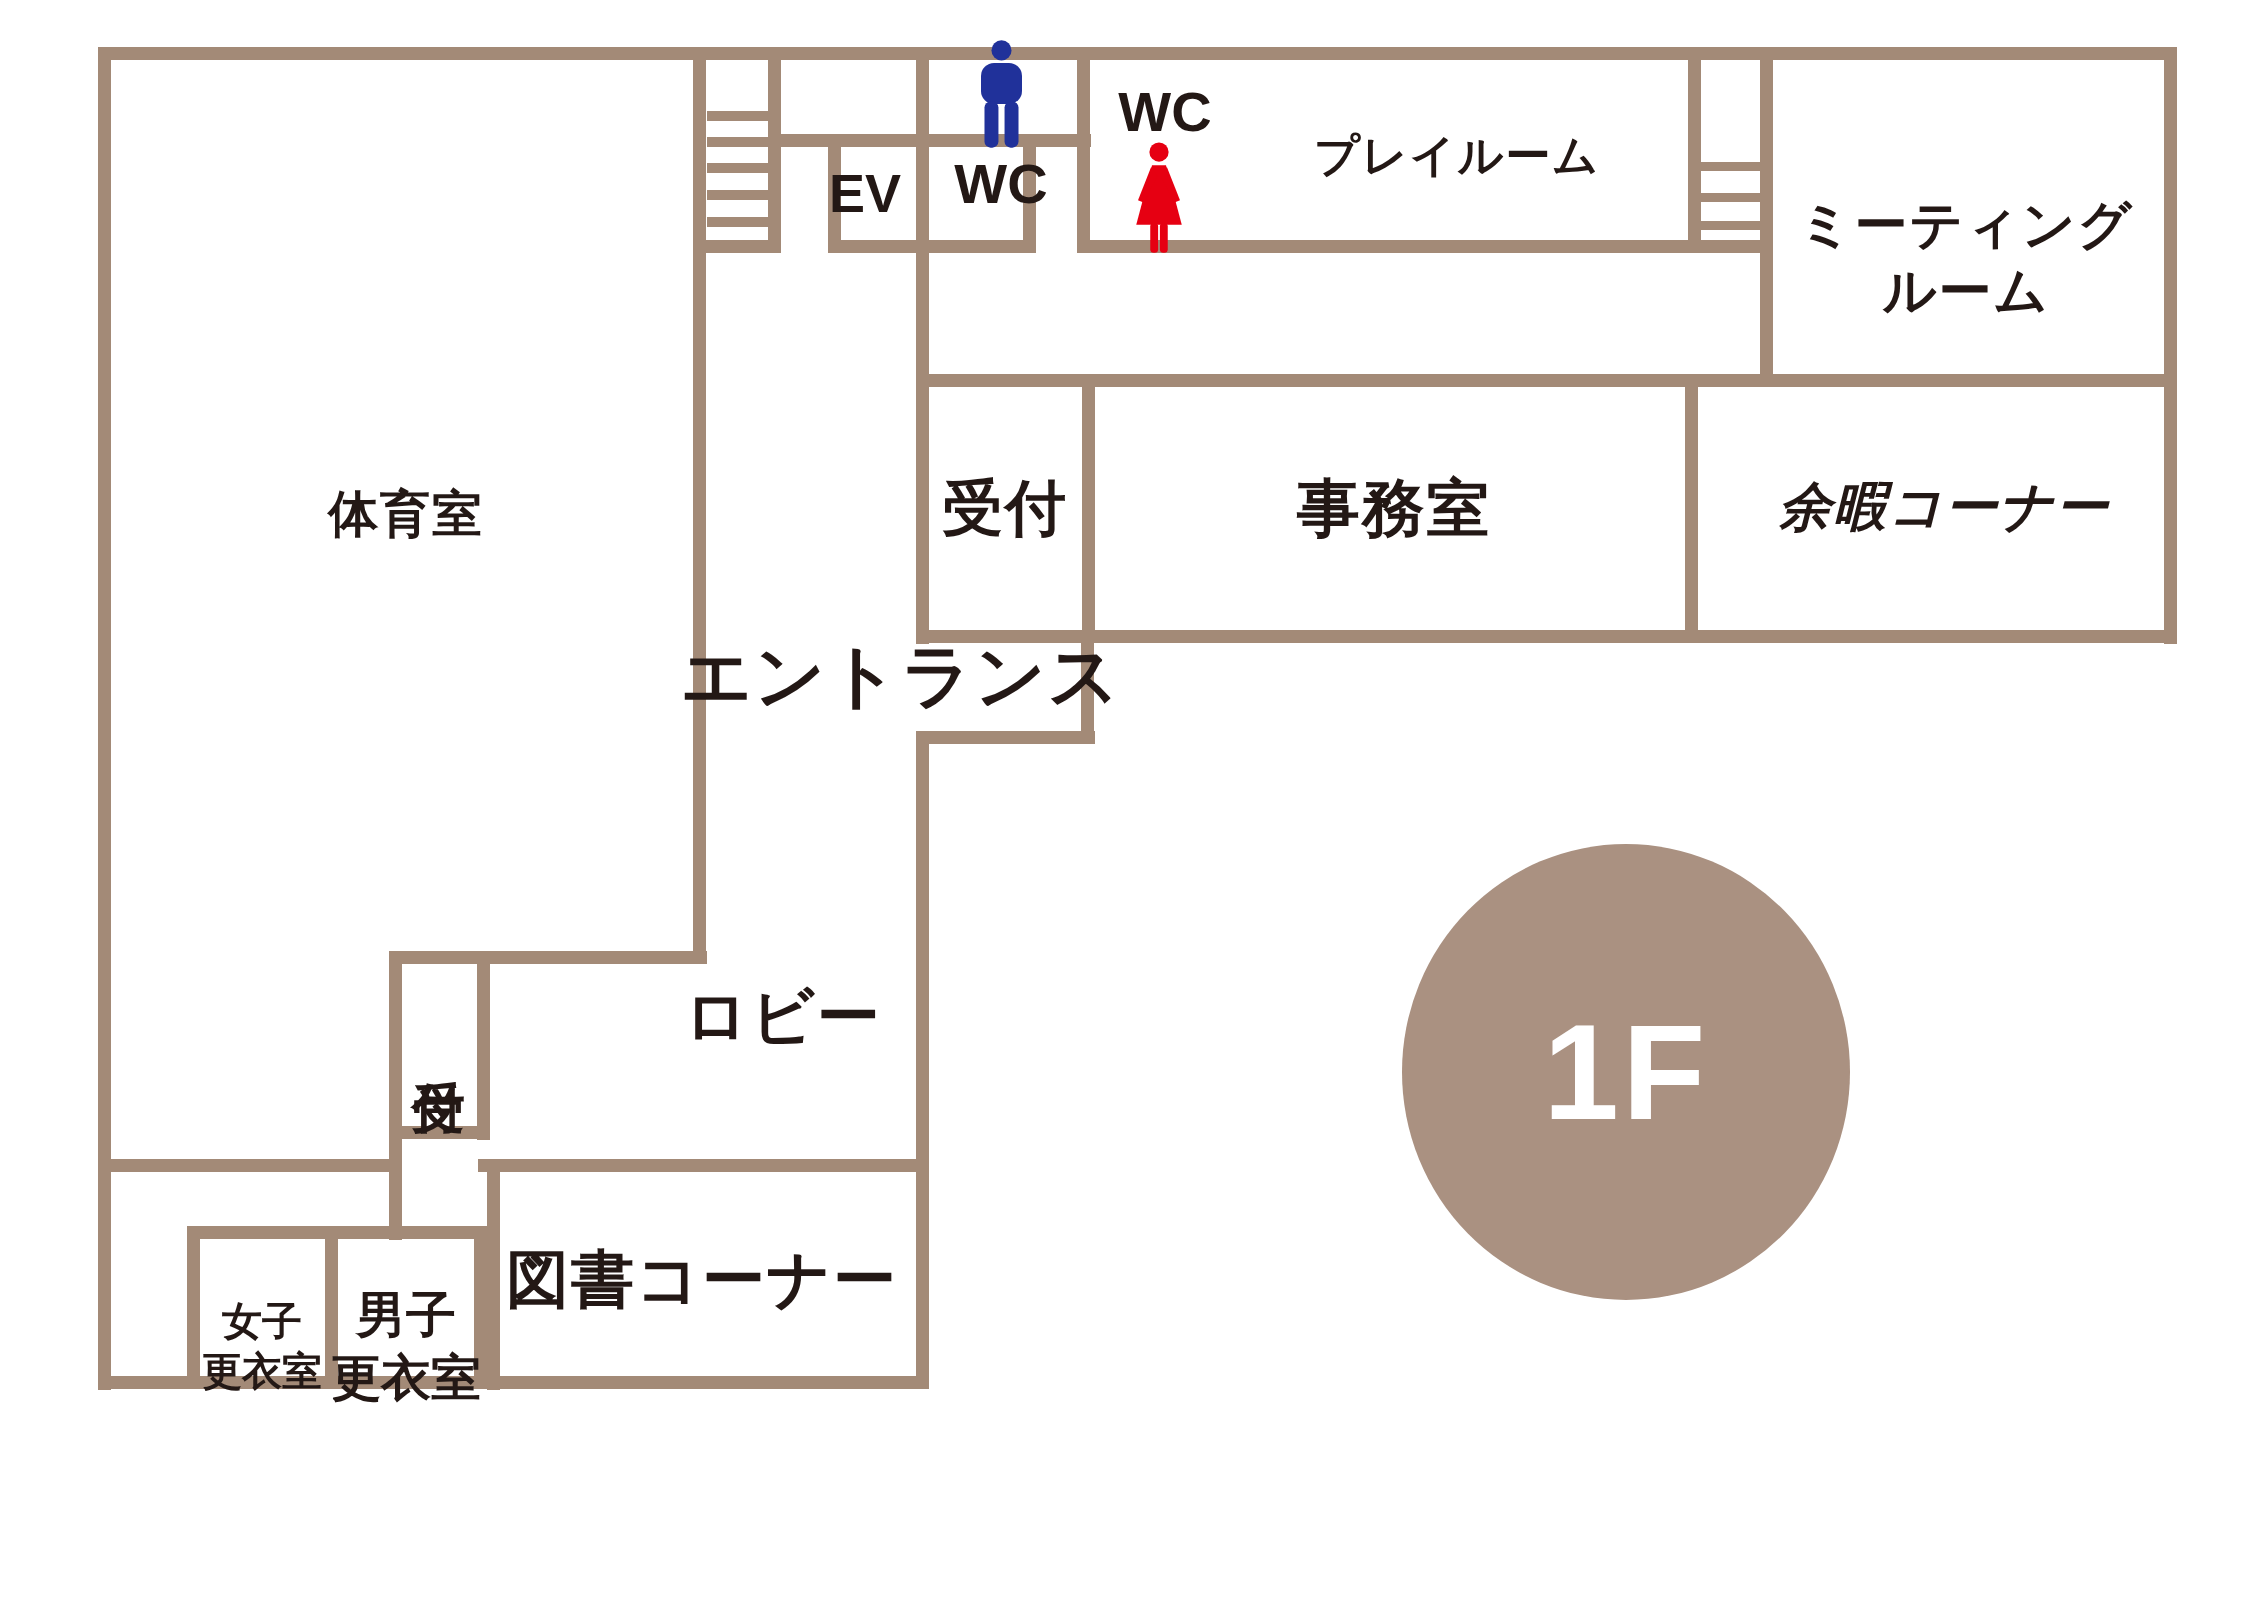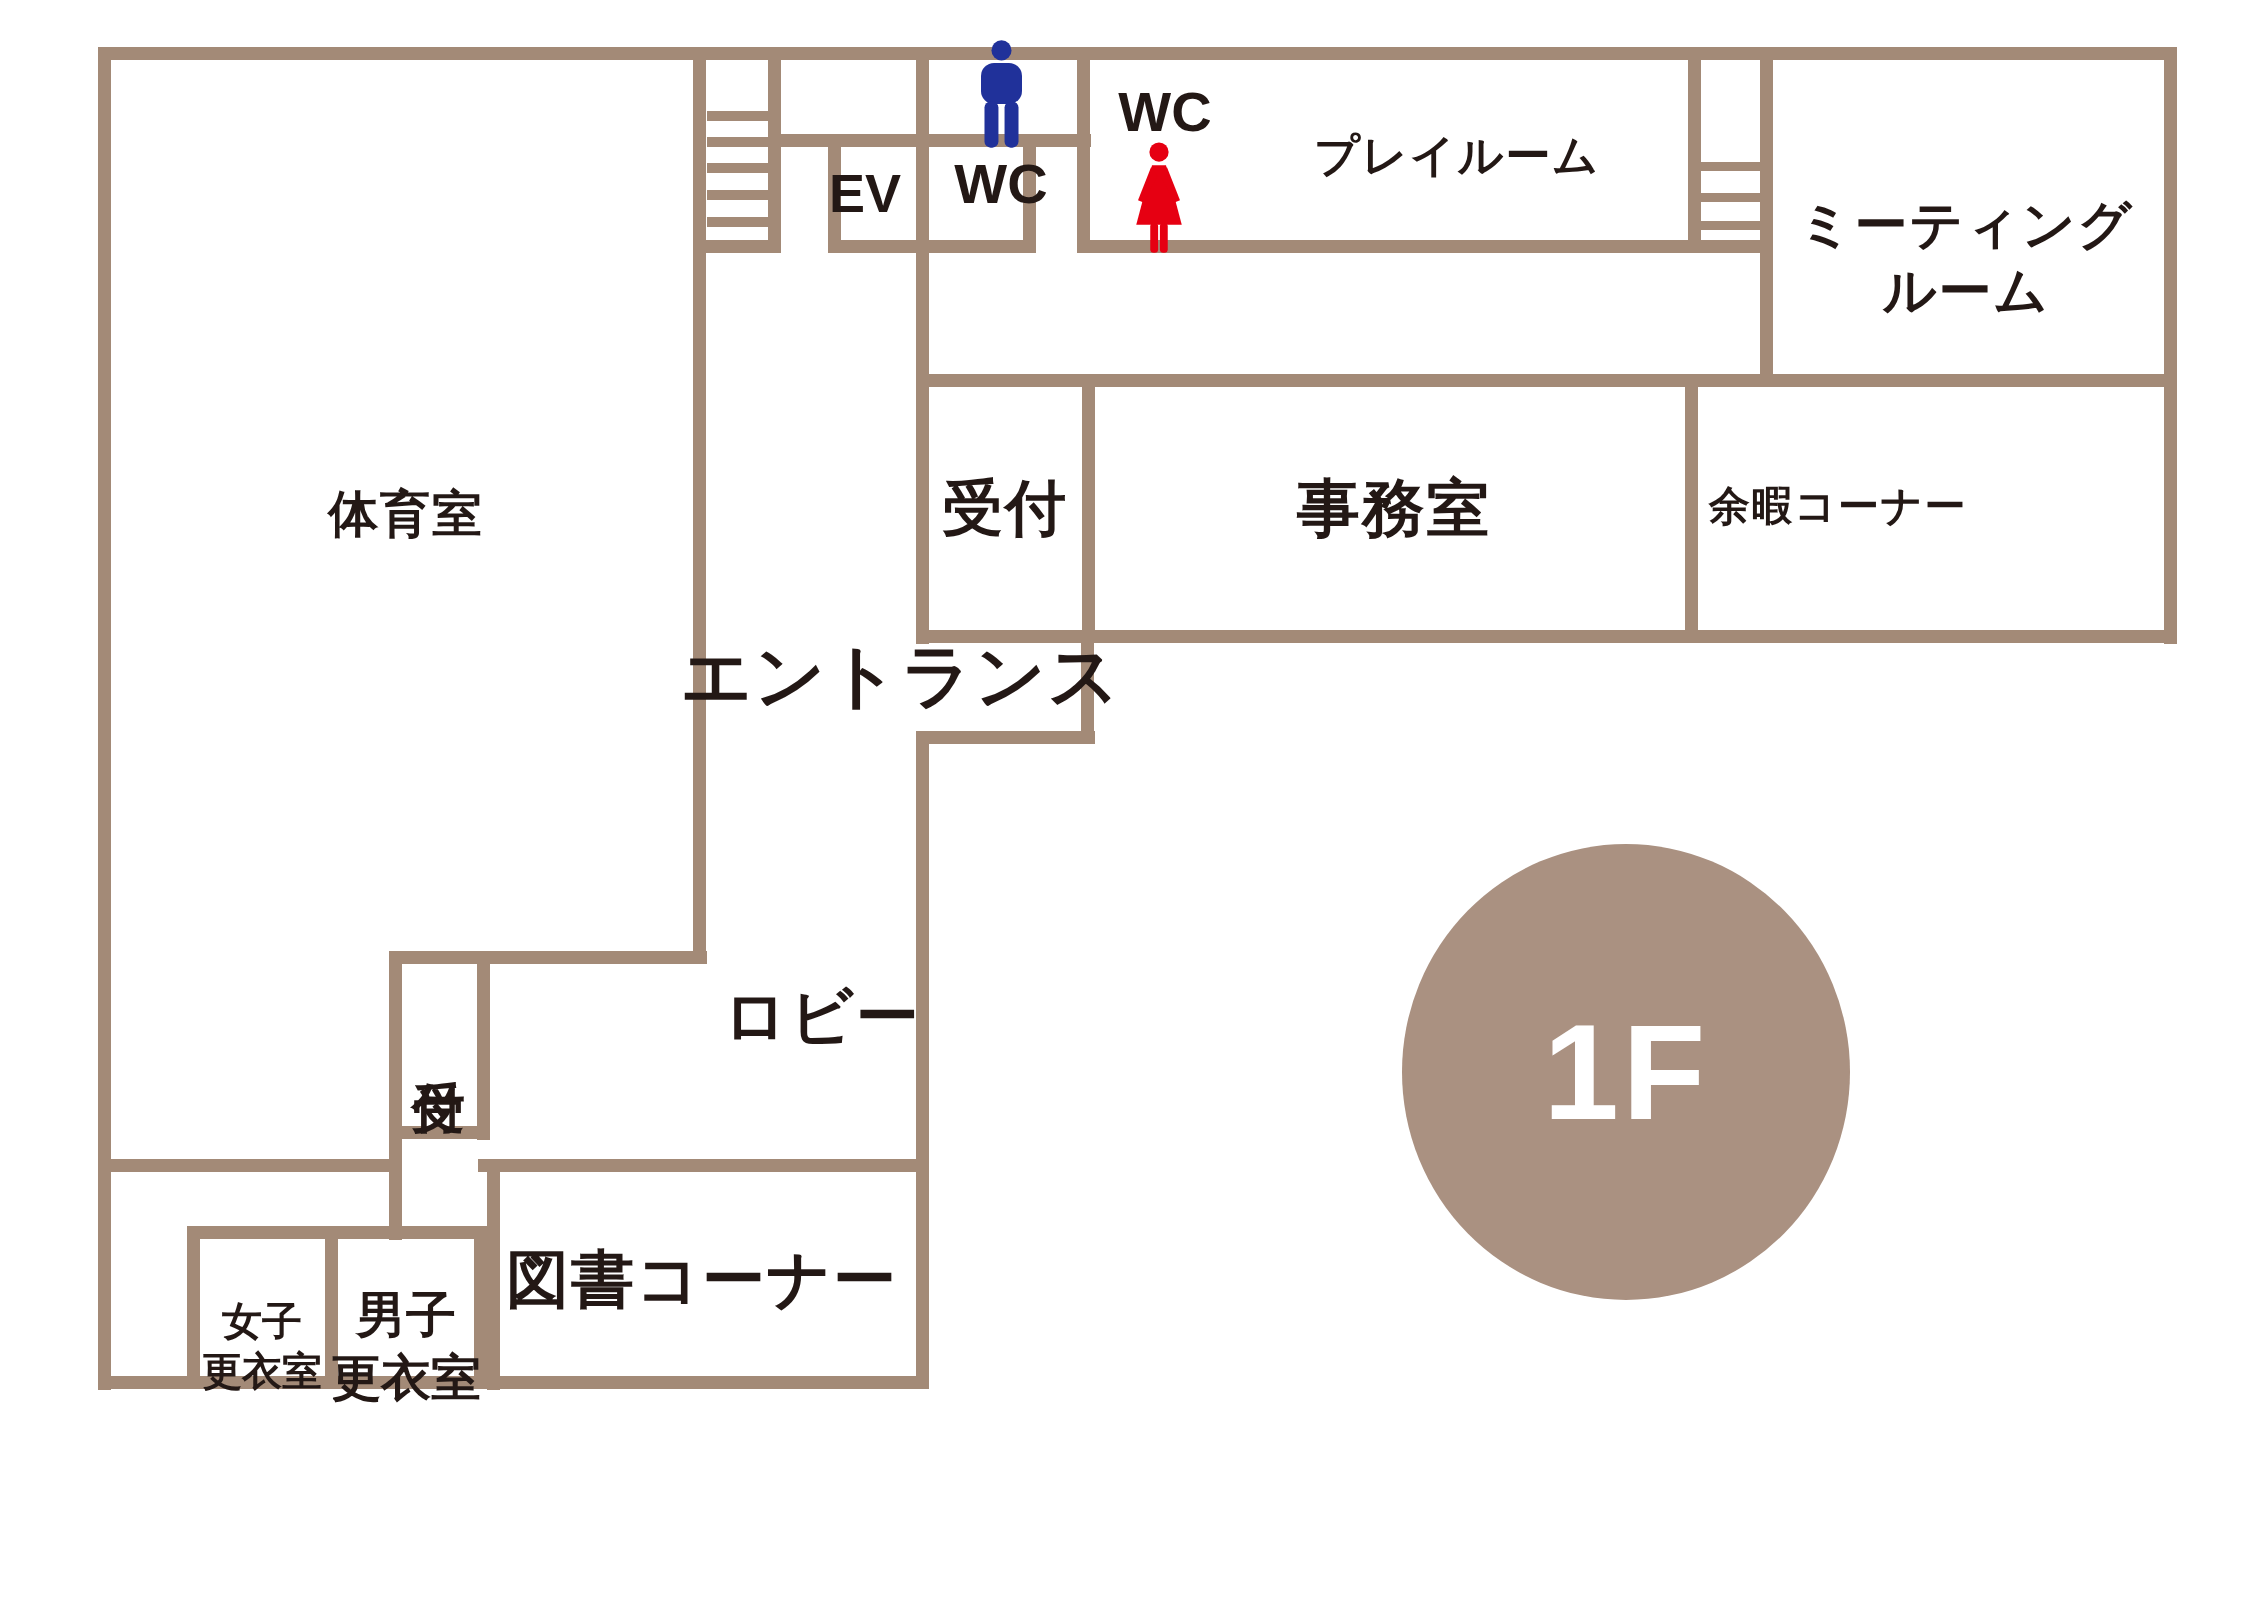--- a/index.html
+++ b/index.html
@@ -107,24 +107,24 @@
   <span class="label" style="left:865px;top:193px;font-size:54px;letter-spacing:0;">EV</span>
   <span class="label" style="left:1001px;top:184px;font-size:56px;letter-spacing:0;">WC</span>
   <span class="label" style="left:1165px;top:112px;font-size:56px;letter-spacing:0;">WC</span>
   <span class="label" style="left:1457px;top:156px;font-size:45px;">プレイルーム</span>
   <div class="label multiline" style="left:1966px;top:222px;font-size:53px;">
     <span>ミーティング</span><br>
     <span>ルーム</span>
   </div>
   <span class="label" style="left:1005px;top:509px;font-size:61px;">受付</span>
   <span class="label" style="left:1394px;top:509px;font-size:63px;">事務室</span>
-  <span class="label" style="left:1838px;top:507px;font-size:41px;">余暇コーナー</span>
+  <span class="label" style="left:1944px;top:507px;font-size:53px;font-style:italic;">余暇コーナー</span>
   <span class="label" style="left:901px;top:676px;font-size:70px;">エントランス</span>
   <span class="label vertical" style="left:439px;top:1040px;font-size:53px;">受付</span>
-  <span class="label" style="left:822px;top:1017px;font-size:63px;">ロビー</span>
+  <span class="label" style="left:783px;top:1017px;font-size:63px;">ロビー</span>
   <span class="label" style="left:702px;top:1280px;font-size:63px;">図書コーナー</span>
 
   <div class="label multiline" style="left:262px;top:1310px;font-size:40px;width:158px;letter-spacing:0;">
     <span>女子</span><br>
     <span>更衣室</span>
   </div>
   <div class="label multiline" style="left:406px;top:1310px;font-size:50px;width:158px;letter-spacing:0;">
     <span>男子</span><br>
     <span>更衣室</span>
   </div>

